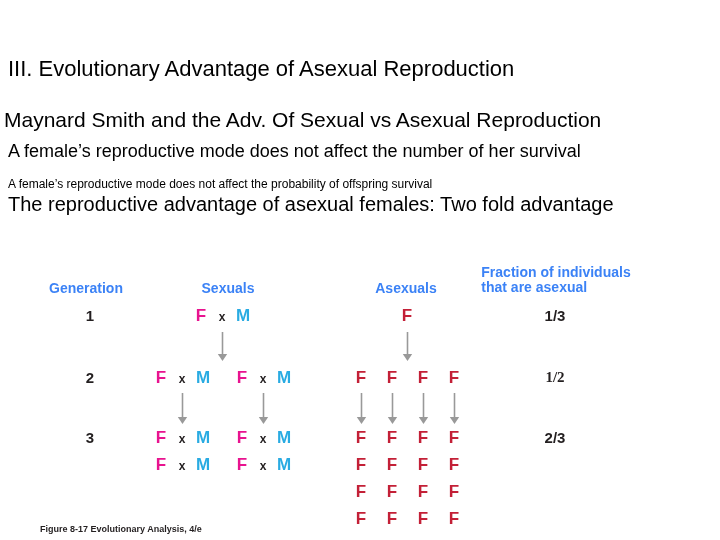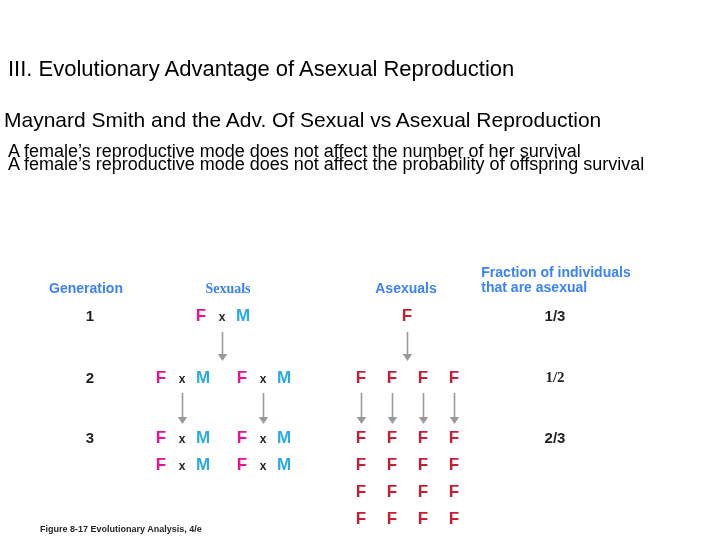--- a/index.html
+++ b/index.html
@@ -2,21 +2,21 @@
 <html><head>
 <meta charset="utf-8">
 <style>
   html,body{margin:0;padding:0;background:#fff;}
   .slide{position:relative;width:720px;height:540px;background:#ffffff;overflow:hidden;
          font-family:"Liberation Sans",sans-serif;color:#000;margin-top:48px;}
   .abs{position:absolute;white-space:nowrap;}
   .t1{left:8px;top:8px;font-size:22px;}
   .t2{left:4px;top:60px;font-size:21px;}
   .t3{left:8px;top:93px;font-size:18px;}
-  .t4{left:8px;top:106px;font-size:18px;}
+  .t4{left:8px;top:129px;font-size:12px;}
   .t5{left:8px;top:145px;font-size:20px;}
   .bottom-title{left:100px;top:503px;font-size:22px;}
   #figure{position:absolute;left:0;top:0;width:720px;height:540px;}
   .col-header{position:absolute;transform:translateX(-50%);font-weight:bold;font-size:14px;
               color:#3b82f6;text-align:left;white-space:pre-line;line-height:15px;}
   .fig-letter{position:absolute;transform:translateX(-50%);font-weight:bold;font-size:17px;
               line-height:1;color:#231f20;}
   .sym-cross{font-size:12px;color:#231f20;}
   .gen-num,.fraction-val{position:absolute;transform:translateX(-50%);font-weight:bold;
               font-size:15px;line-height:1;color:#231f20;}
@@ -26,24 +26,25 @@
 </style>
 </head>
 <body>
 
 <div class="slide">
 
   <div class="abs t1">III. Evolutionary Advantage of Asexual Reproduction</div>
   <div class="abs t2">Maynard Smith and the Adv. Of Sexual vs Asexual Reproduction</div>
   <div class="abs t3">A female’s reproductive mode does not affect the number of her survival</div>
   <div class="abs t4">A female’s reproductive mode does not affect the probability of offspring survival</div>
+  <div class="abs t5">The reproductive advantage of asexual females: Two fold advantage</div>
 
   <div id="figure">
     <div class="col-header" style="left:86px;top:233px;">Generation</div>
-    <div class="col-header" style="left:228px;top:233px;font-family:Liberation Serif, serif;">Sexuals</div>
+    <div class="col-header" style="left:228px;top:233px;">Sexuals</div>
     <div class="col-header" style="left:406px;top:233px;">Asexuals</div>
     <div class="col-header" style="left:556px;top:217px;">Fraction of individuals
 that are asexual</div>
 
     <div id="figure-dynamic">
         <span class="gen-num" style="left: 90px; top: 260px;">1</span>
         <span class="fraction-val" style="left: 555px; top: 260px;">1/3</span>
         <span class="fig-letter" style="left: 201px; top: 259px; color: rgb(232, 19, 143);">F</span>
         <span class="fig-letter sym-cross" style="left: 222px; top: 263px;">x</span>
         <span class="fig-letter" style="left: 243px; top: 259px; color: rgb(41, 171, 226);">M</span>

